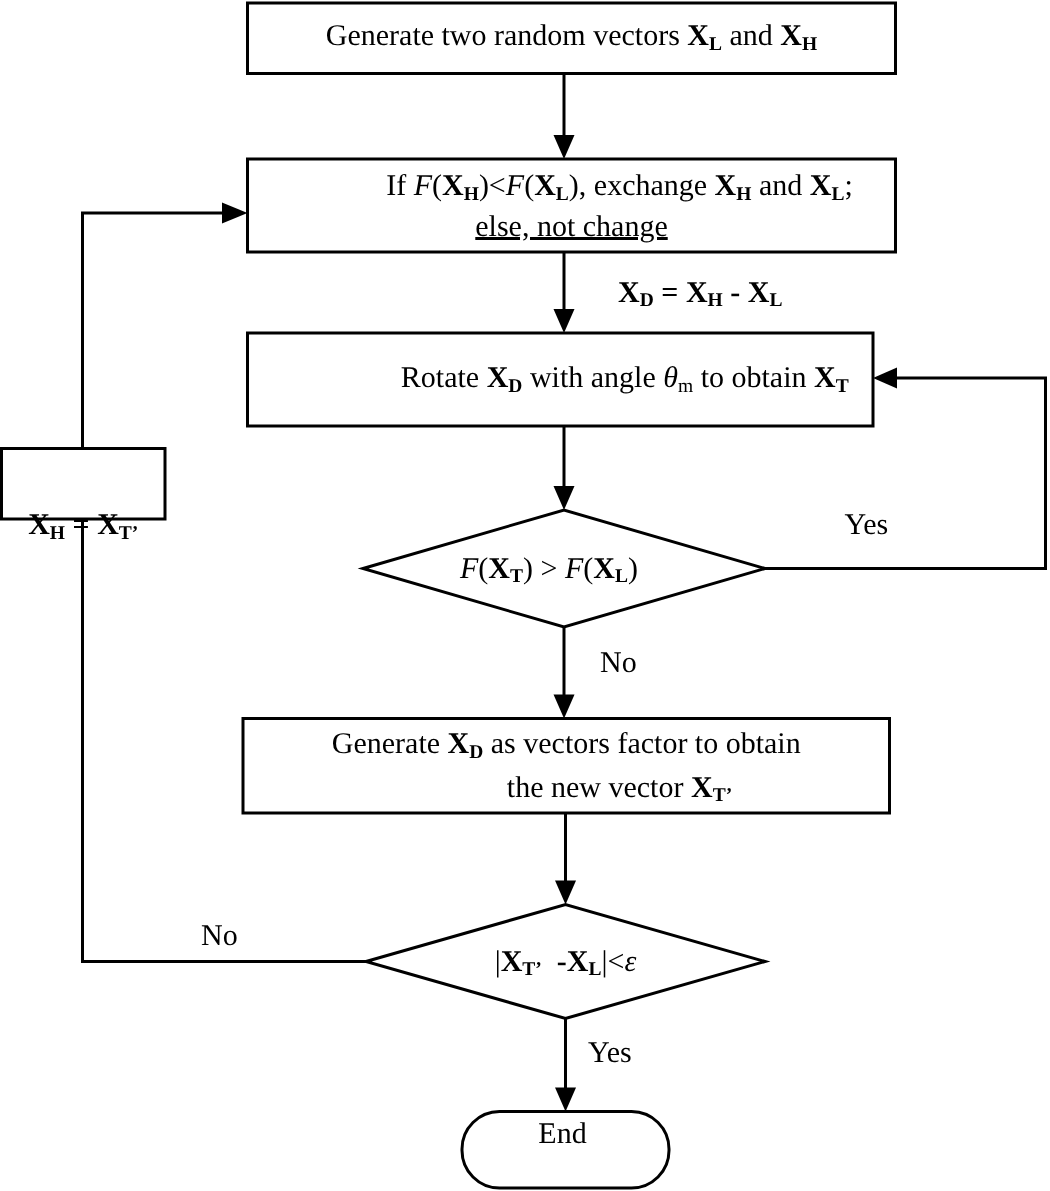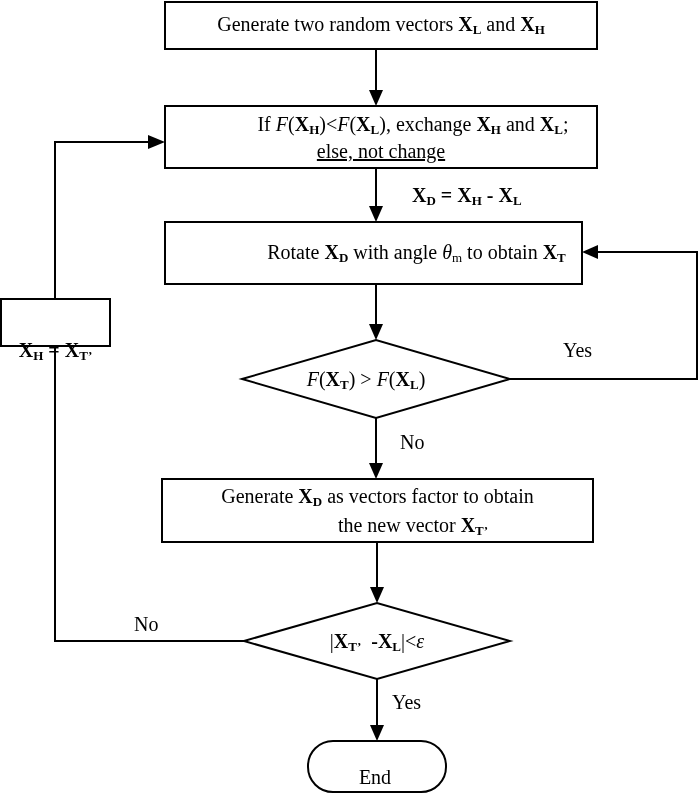--- a/index.html
+++ b/index.html
@@ -91,13 +91,13 @@
   <span>|</span><span class="b">X</span><sub>T’</sub><span class="b" style="white-space:pre">  -</span><span class="b">X</span><sub>L</sub><span>|&lt;</span><span class="i">ε</span>
 </div>
 
 <div class="txt" style="left:134px; top:612px;">No</div>
 <div class="txt" style="left:392px; top:690px;">Yes</div>
 
 <div class="txt" style="left:1px; top:310px; width:109px;margin-top:28px;">
   <span class="b">X</span><sub>H</sub><span class="b"> = </span><span class="b">X</span><sub>T’</sub>
 </div>
 
-<div class="txt" style="left:308px; top:765px; width:134px;">End</div>
+<div class="txt" style="left:308px; top:744px; width:134px;">End</div>
 
 </body></html>

